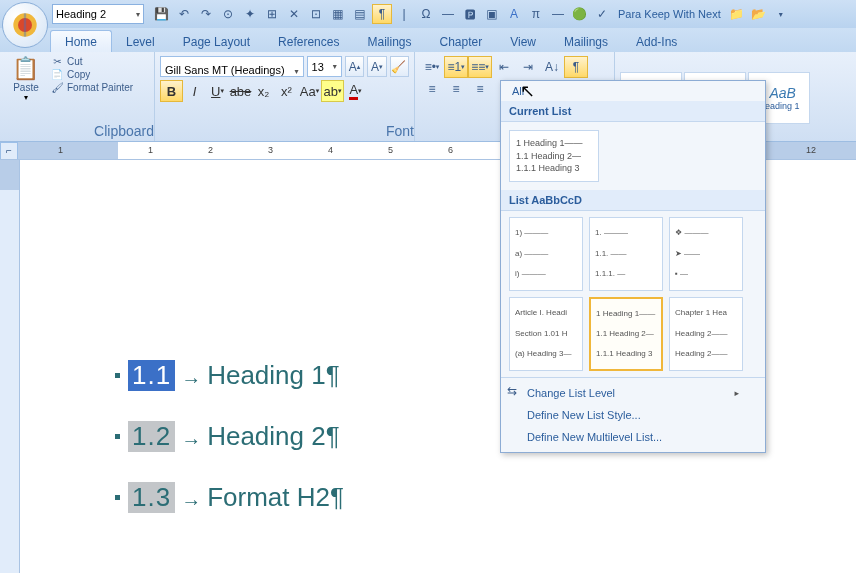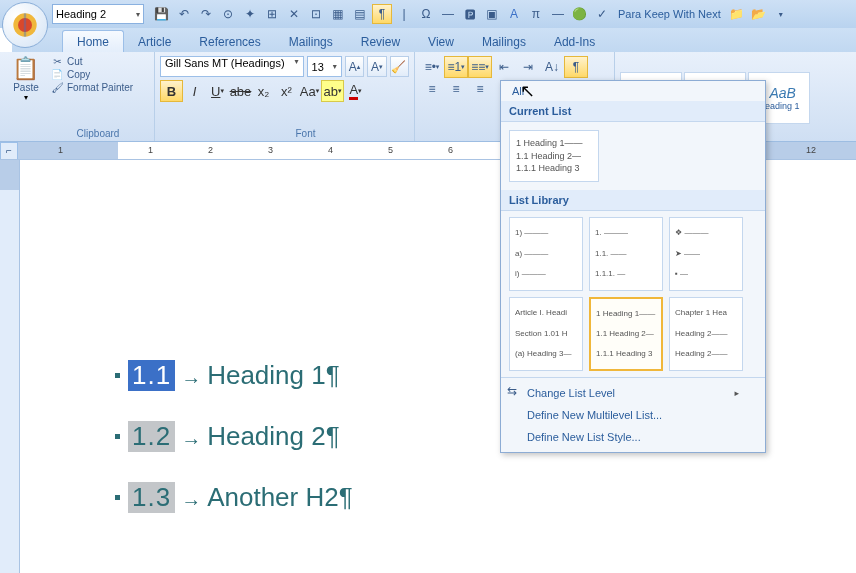--- a/index.html
+++ b/index.html
@@ -5,38 +5,38 @@
 * { box-sizing: border-box; margin: 0; padding: 0; font-family: "Segoe UI", Tahoma, sans-serif; }
 body { background: #fff; width: 856px; height: 573px; overflow: hidden; position: relative; }
 
 .qat { height: 28px; background: linear-gradient(#cde0f5, #b9d3ef); display: flex; align-items: center; padding: 0 4px; gap: 2px; }
 .office-btn { width: 46px; height: 46px; background: radial-gradient(circle at 30% 30%, #fff, #d3e3f5); border-radius: 50%; border: 1px solid #8aaed8; position: absolute; top: 2px; left: 2px; display:flex;align-items:center;justify-content:center; }
 .office-btn svg{width:28px;height:28px}
 .qat-item { width: 20px; height: 20px; display: flex; align-items: center; justify-content: center; font-size: 12px; color: #3b5c8a; }
 .style-combo { width: 92px; height: 20px; background: #fff; border: 1px solid #8ab1e0; font-size: 11px; padding: 0 3px; margin: 0 6px 0 48px; display: flex; align-items: center; justify-content: space-between; }
 .style-combo span:last-child{font-size:8px;color:#555}
 
-.tabs { height: 24px; background: linear-gradient(#cde0f5, #c1d8f1); display: flex; align-items: end; padding-left: 50px; gap: 0; margin-left: 12px; }
+.tabs { height: 24px; background: linear-gradient(#cde0f5, #c1d8f1); display: flex; align-items: end; padding-left: 50px; gap: 0; }
 .tab { padding: 4px 14px 3px; font-size: 12px; color: #2b5d9c; cursor: pointer; }
 .tab.active { background: linear-gradient(#f6faff, #e4eefb); border: 1px solid #9cbfe8; border-bottom: none; border-radius: 3px 3px 0 0; color: #2b5d9c; }
 
 .ribbon { height: 90px; background: linear-gradient(#e8f0fb, #cfdff3); border-bottom: 1px solid #9dbde2; display: flex; }
 .group { border-right: 1px solid #b8cfe9; padding: 2px 5px 0; display: flex; flex-direction: column; position: relative; }
-.group-label { position: absolute; bottom: 2px; left: 0; right: 0; text-align: center; font-size: 10px; color: #4a75ab; padding-left: 42px; }
+.group-label { position: absolute; bottom: 2px; left: 0; right: 0; text-align: right; font-size: 14px; color: #4a75ab; padding-left: 42px; }
 .group-body { flex: 1; display: flex; }
 
 .paste-block { display: flex; flex-direction: column; align-items: center; width: 42px; padding-top: 2px;}
 .paste-block .ico{font-size:22px;color:#c97c28}
 .paste-block .lbl{font-size:10px;color:#3b5c8a}
 .clip-list { display: flex; flex-direction: column; gap: 2px; padding: 2px 0 0 4px; }
 .clip-item { font-size: 10px; color: #3b5c8a; display: flex; align-items: center; gap: 3px; }
 .clip-item .ic{width:13px;text-align:center}
 
 .font-top { display: flex; gap: 3px; align-items: center; }
-.font-name { width: 148px; height: 21px; background: #fff; border: 1px solid #9cbfe8; font-size: 11px; padding: 0 4px; display:flex;align-items:flex-start;justify-content:space-between }
+.font-name { width: 148px; height: 21px; background: #fff; border: 1px solid #9cbfe8; font-size: 11px; padding: 0 4px; display:flex;align-items:flex-end;justify-content:space-between }
 .font-size { width: 36px; height: 21px; background: #fff; border: 1px solid #9cbfe8; font-size: 11px; padding: 0 4px; display:flex;align-items:center;justify-content:space-between }
 .dd{font-size:8px;color:#555}
 .btn-sm { width: 20px; height: 21px; display: flex; align-items: center; justify-content: center; font-size: 12px; color: #3b5c8a; background: linear-gradient(#fff,#e1ecf9); border:1px solid #b7cee9; }
 .font-bot { display: flex; gap: 0; margin-top: 3px; align-items:center }
 .fb { width: 23px; height: 22px; display: flex; align-items: center; justify-content: center; font-size: 13px; color: #333; }
 .fb.active{background:linear-gradient(#fff2cc,#ffd968);border:1px solid #e5b83b}
 
 .para-top, .para-bot { display: flex; gap: 0; }
 .pb { width: 24px; height: 22px; display: flex; align-items: center; justify-content: center; font-size: 12px; color: #3b5c8a; position:relative; }
 .pb.hot{background:linear-gradient(#fff2cc,#ffd968);border:1px solid #e5b83b}
@@ -120,24 +120,25 @@
   <div class="qat-item">🟢</div>
   <div class="qat-item">✓</div>
   <span style="font-size:11px;color:#2b5d9c;margin:0 4px">Para Keep With Next</span>
   <div class="qat-item">📁</div>
   <div class="qat-item">📂</div>
   <div class="qat-item" style="font-size:8px">▾</div>
 </div>
 
 <div class="tabs">
   <div class="tab active">Home</div>
-  <div class="tab">Article</div>
+  <div class="tab">Level</div>
+  <div class="tab">Page Layout</div>
   <div class="tab">References</div>
   <div class="tab">Mailings</div>
-  <div class="tab">Review</div>
+  <div class="tab">Chapter</div>
   <div class="tab">View</div>
   <div class="tab">Mailings</div>
   <div class="tab">Add-Ins</div>
 </div>
 
 <div class="ribbon">
   <div class="group" style="width:155px">
     <div class="group-body">
       <div class="paste-block">
         <div class="ico">📋</div>
@@ -278,37 +279,37 @@
       <div class="bullet"></div>
       <span class="num">1.2</span>
       <span class="arrow">→</span>
       <span class="htext">Heading 2</span>
         <span class="htext pilcrow">¶</span>
     </div>
     <div class="heading-line">
       <div class="bullet"></div>
       <span class="num">1.3</span>
       <span class="arrow">→</span>
-      <span class="htext">Another H2</span>
+      <span class="htext">Format H2</span>
         <span class="htext pilcrow">¶</span>
     </div>
   </div>
 </div>
 
 <div class="dropdown">
   <div style="padding:4px 11px;color:#2b5d9c">All</div>
   <div class="dd-section-label">Current List</div>
   <div class="dd-current">
     <div class="dd-preview">
       <div class="ln">1 Heading 1——</div>
       <div class="ln">1.1 Heading 2—</div>
       <div class="ln">1.1.1 Heading 3</div>
     </div>
   </div>
-  <div class="dd-section-label">List Library</div>
+  <div class="dd-section-label">List AaBbCcD</div>
   <div class="dd-grid">
     <div class="lib-item">
         <div class="ln">1) ———</div>
         <div class="ln">a) ———</div>
         <div class="ln">i) ———</div>
       </div>
     <div class="lib-item">
         <div class="ln">1. ———</div>
         <div class="ln">1.1. ——</div>
         <div class="ln">1.1.1. —</div>
@@ -336,21 +337,21 @@
   </div>
   <div class="dd-footer">
     <div style="position:relative">
       <span class="dd-ico-link">⇆</span>
       <div class="dd-link">
           <span>Change List Level</span>
           <span class="arr">▸</span>
         </div>
     </div>
     <div class="dd-link">
+        <span>Define New List Style...</span>
+      </div>
+    <div class="dd-link">
         <span>Define New Multilevel List...</span>
       </div>
-    <div class="dd-link">
-        <span>Define New List Style...</span>
-      </div>
   </div>
 </div>
 
 <div class="cursor">↖</div>
 
 </body></html>

